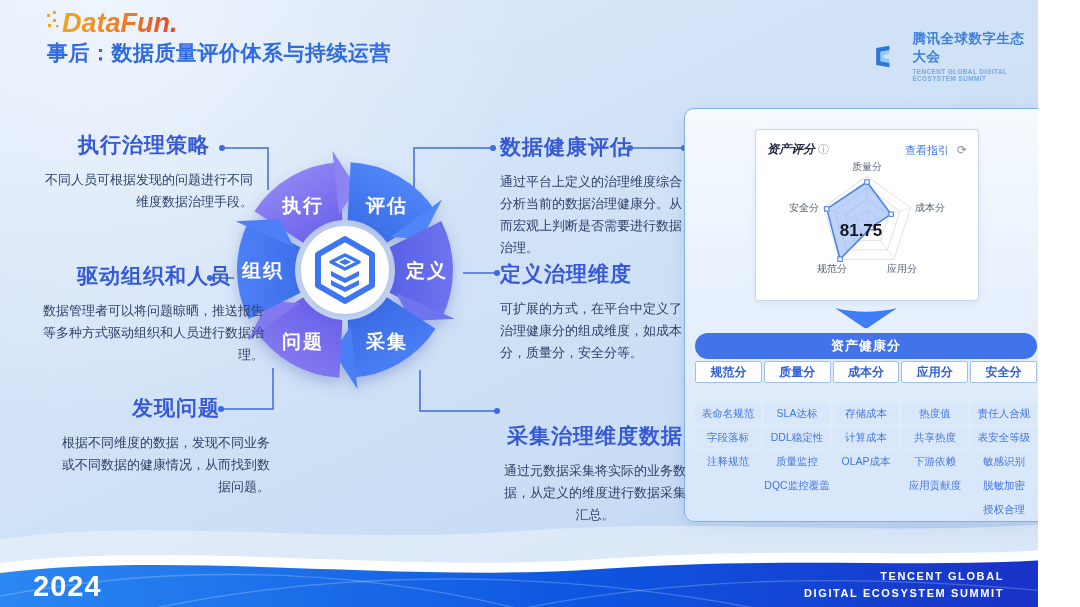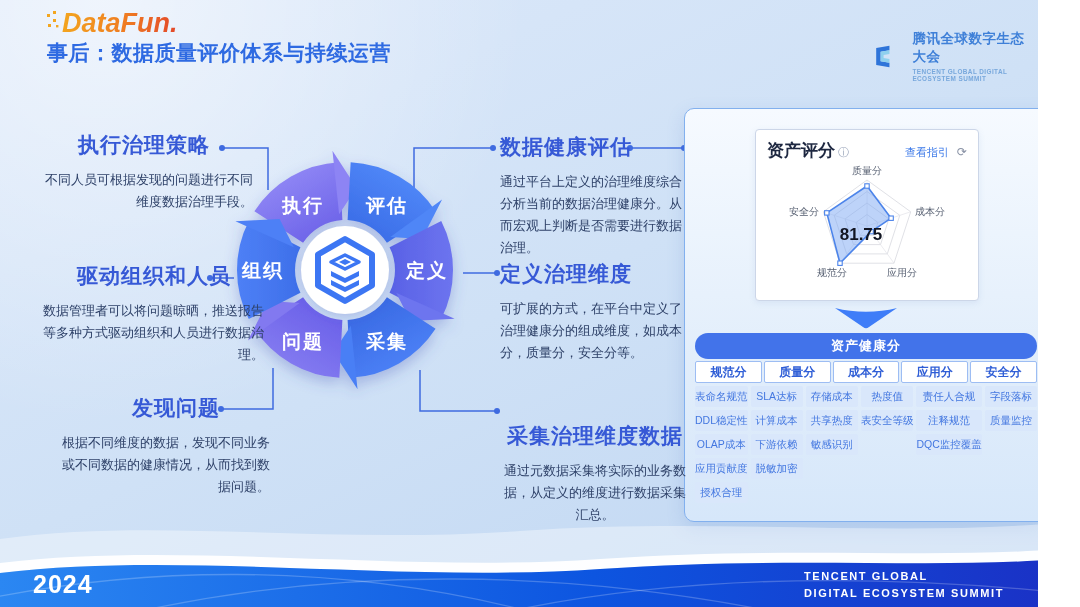--- a/index.html
+++ b/index.html
@@ -46,48 +46,48 @@
     border:1.5px solid #82b0ee;border-radius:10px;
     background:linear-gradient(180deg,#f6faff 0%,#e2eefb 60%,#d6e7fa 100%);
     box-shadow:0 6px 18px rgba(80,120,200,.18);
   }
   .card{
     position:absolute;left:70px;top:20px;width:222px;height:170px;
     background:#ffffff;border:1px solid #ccd6e8;border-radius:4px;
     box-shadow:0 2px 6px rgba(100,130,190,.12);
   }
   .card-head{display:flex;justify-content:space-between;align-items:center;padding:9px 11px 0 11px;}
-  .card-title{font-size:17px;font-weight:700;color:#1d2740;}
+  .card-title{font-size:12px;font-weight:700;color:#1d2740;font-style:italic;}
   .info{font-size:11px;color:#9aa5ba;margin-left:3px;}
   .guide{font-size:11px;color:#3a78e8;cursor:pointer;}
   .refresh{font-size:12px;color:#8a93a6;margin-left:8px;cursor:pointer;}
   #radar-svg{display:block;margin:0 auto;}
   .radar-axis{font-size:10px;fill:#555e70;}
   .radar-score{font-size:17px;font-weight:800;fill:#111522;}
   .down-arrow{position:absolute;left:149px;top:198px;}
   .table{position:absolute;left:10px;top:224px;width:342px;}
   .t-title{
     height:26px;background:#4273ea;border-radius:13px;color:#ffffff;
     font-size:13px;font-weight:700;display:flex;align-items:center;justify-content:center;letter-spacing:1px;
   }
   .t-cols{display:grid;grid-template-columns:repeat(5,1fr);gap:2px;margin-top:2px;}
   .t-col{
     background:#ffffff;border:1px solid #9dbdf3;border-radius:2px;color:#2f5ed6;
     font-size:12px;font-weight:700;height:20px;display:flex;align-items:center;justify-content:center;
   }
-  .t-body{display:grid;grid-template-columns:repeat(6,1fr);gap:3px;margin-top:3px;}
+  .t-body{display:grid;grid-template-columns:repeat(5,1fr);gap:3px;margin-top:20px;}
   .t-cell{
     background:#d9e7fb;border-radius:2px;color:#4377e0;font-size:10.5px;
     height:21px;display:flex;align-items:center;justify-content:center;white-space:nowrap;
   }
   .t-cell:empty{background:transparent;}
   
   .bg-bottom{position:absolute;left:0;top:487px;z-index:6;}
-  .year{position:absolute;left:33px;top:570px;z-index:7;color:#fff;font-size:25px;font-weight:800;letter-spacing:1px;}
-  .summit{position:absolute;right:34px;top:568px;z-index:7;color:#fff;text-align:left;font-size:11px;font-weight:700;letter-spacing:1.6px;line-height:1.5;}
+  .year{position:absolute;left:33px;top:570px;z-index:7;color:#fff;font-size:29px;font-weight:800;letter-spacing:1px;}
+  .summit{position:absolute;right:34px;top:568px;z-index:7;color:#fff;text-align:right;font-size:11px;font-weight:700;letter-spacing:1.6px;line-height:1.5;}
 </style>
 </head>
 <body>
 
 <div class="slide">
 
   <svg class="connectors" width="1080" height="607" viewBox="0 0 1080 607">
     <g stroke="#3f6be0" stroke-width="1.5" fill="none">
       <path d="M222,148 H268 V190"></path>
       <path d="M210,278 H234"></path>

